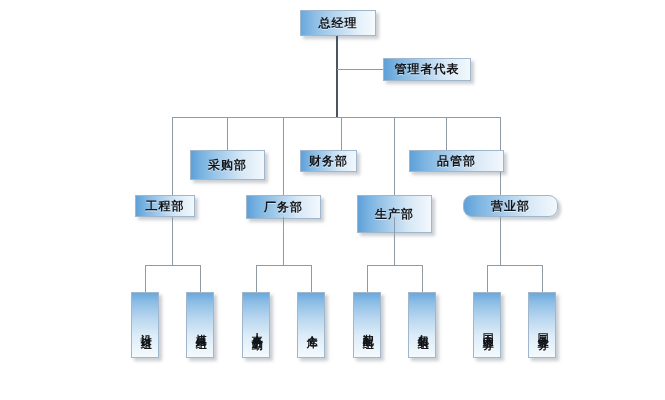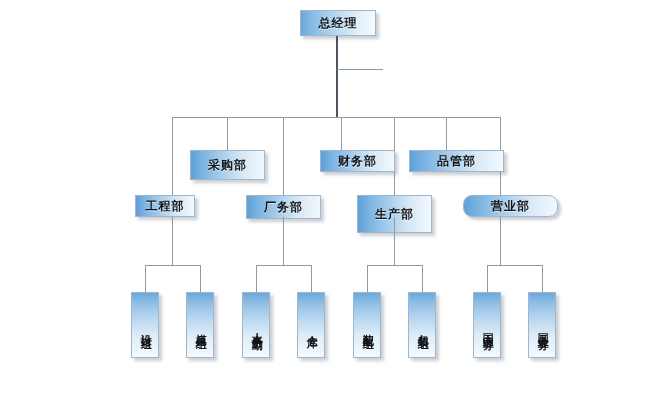--- a/index.html
+++ b/index.html
@@ -92,37 +92,40 @@
 <div id="chart-root">
 
   <div class="node h-node top" style="left:300px; top:10px; width:76px; height:26px;">
     <span>总经理</span>
   </div>
 
   <div class="line v stem" style="left:336px; top:36px; height:81px;"></div>
 
   <div class="line h" style="left:337px; top:69px; width:46px;"></div>
 
+  <div class="node h-node" style="left:383px; top:58px; width:88px; height:23px;">
+    <span>管理者代表</span>
+  </div>
 
   <div class="line h" style="left:172px; top:117px; width:329px;"></div>
 
   <div class="line v" style="left:227px; top:117px; height:33px;"></div>
   <div class="line v" style="left:341px; top:117px; height:33px;"></div>
   <div class="line v" style="left:446px; top:117px; height:33px;"></div>
 
   <div class="line v" style="left:172px; top:117px; height:78px;"></div>
   <div class="line v" style="left:283px; top:117px; height:78px;"></div>
   <div class="line v" style="left:394px; top:117px; height:78px;"></div>
   <div class="line v" style="left:500px; top:117px; height:78px;"></div>
 
   <div class="node h-node" style="left:190px; top:150px; width:75px; height:30px;">
     <span>采购部</span>
   </div>
 
-  <div class="node h-node" style="left:320px; top:150px; width:75px; height:22px;text-align:center;">
+  <div class="node h-node" style="left:300px; top:150px; width:57px; height:22px;text-align:center;">
     <span>财务部</span>
   </div>
 
   <div class="node h-node" style="left:409px; top:150px; width:95px; height:22px;">
     <span>品管部</span>
   </div>
 
   <div class="node h-node" style="left:135px; top:195px; width:60px; height:22px;">
     <span>工程部</span>
   </div>

